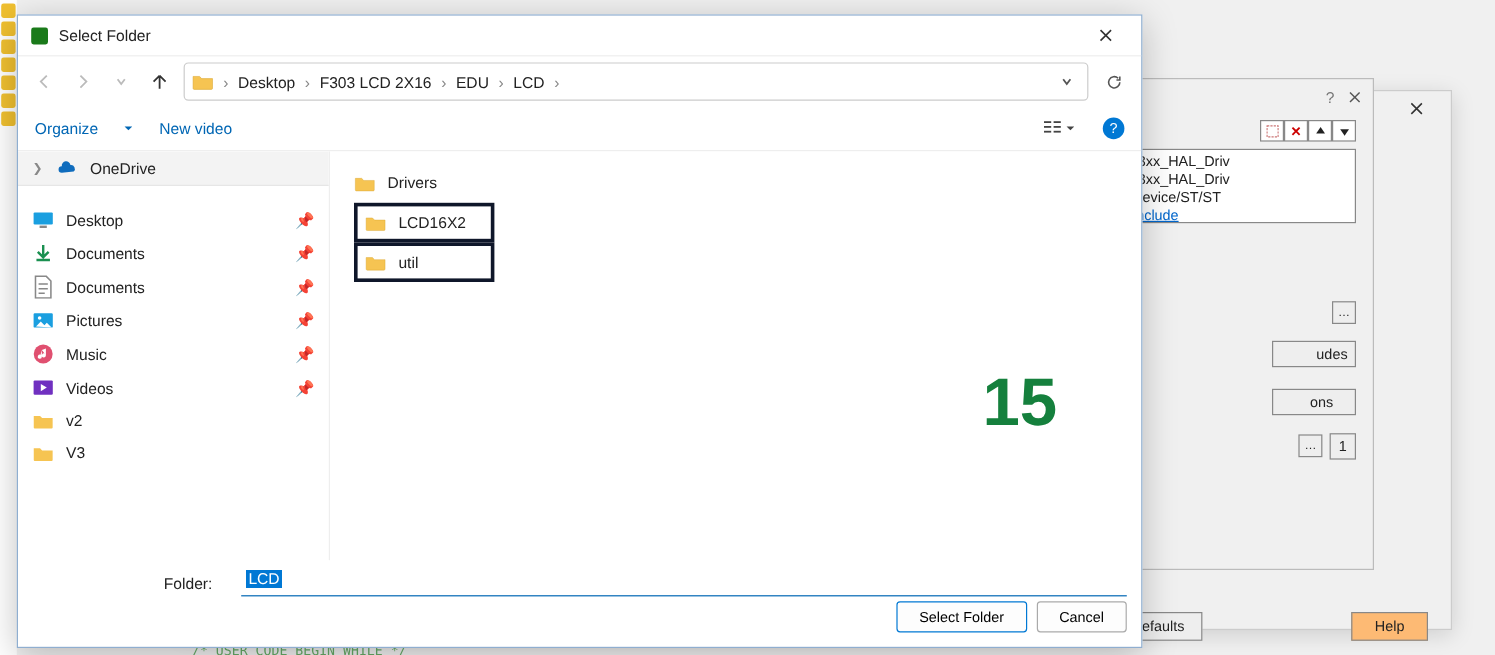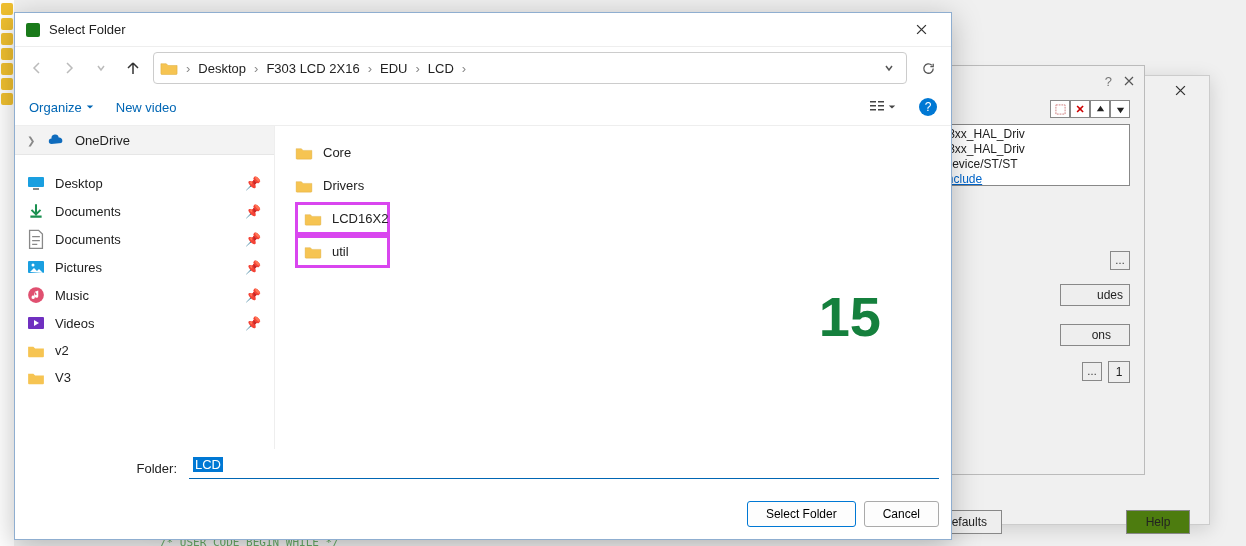--- a/index.html
+++ b/index.html
@@ -38,59 +38,59 @@
   .crumbs .fld{width:18px;height:15px;display:flex;align-items:center;justify-content:center;}
   .crumbs .sep::after{content:"›";color:#888;padding:0 6px;}
   .crumbs .seg{color:#222;}
   .crumbs .end{flex:1;}
   .crumbs .dn{padding:0 6px;color:#555;}
   .nav .refresh{width:26px;height:26px;display:flex;align-items:center;justify-content:center;color:#555;}
   .search{width:185px;height:32px;border:1px solid #ccc;border-radius:4px;display:flex;align-items:center;padding:0 8px;color:#888;gap:8px;}
   .search .sicon{width:14px;height:14px;display:flex;}
 
   .toolbar{height:36px;display:flex;align-items:center;padding:0 14px;gap:22px;border-bottom:0;}
-  .toolbar .link{color:#0066b4;font-size:13px;display:flex;align-items:center;gap:4px;}
+  .toolbar .link{color:#0066b4;font-size:13px;display:flex;align-items:center;gap:21px;}
   .toolbar .spacer{flex:1;}
   .toolbar .view{width:28px;height:22px;display:flex;align-items:center;justify-content:center;color:#444;}
   .toolbar .help{width:18px;height:18px;border-radius:50%;background:#0078d4;color:#fff;display:flex;align-items:center;justify-content:center;font-size:12px;}
 
   .body{flex:1;display:flex;border-top:1px solid #eee;overflow:hidden;}
   .nav-tree{width:260px;border-right:1px solid #eee;overflow:auto;}
   .tree-row{display:flex;align-items:center;padding:6px 12px;gap:10px;font-size:13px;}
   .tree-row.top{background:#f3f3f3;border-bottom:1px solid #e6e6e6;}
   .tree-row .chev{width:10px;color:#888;font-size:10px;}
   .tree-row .pin{margin-left:auto;color:#888;}
   .folder-ic{width:18px;height:14px;display:flex;}
   .folder-ic svg{width:18px;height:14px;}
   .tree-row .ic{width:18px;height:16px;display:flex;align-items:center;justify-content:center;}
 
   .content{flex:1;position:relative;overflow:auto;padding:10px 0 0 20px;}
   .row{display:flex;align-items:center;height:33px;gap:10px;}
   .row .name{font-size:13px;}
-  .row.boxed{border:3px solid #d946ef;width:95px;padding-left:6px;}
+  .row.boxed{border:3px solid #0f172a;width:117px;padding-left:6px;}
   .big-num{position:absolute;right:70px;bottom:100px;font-size:56px;font-weight:700;color:#15803d;}
 
   .footer{padding:8px 12px 12px;}
-  .frow{display:flex;align-items:center;gap:12px;margin-bottom:22px;}
+  .frow{display:flex;align-items:center;gap:24px;margin-bottom:4px;}
   .frow .lbl{width:150px;text-align:right;font-size:13px;}
   .frow .inp{flex:1;height:22px;border:none;border-bottom:1px solid #0066b4;padding:0 4px;font-size:13px;}
   .frow .inp .sel{background:#0078d4;color:#fff;padding:0 2px;}
   .btns{display:flex;justify-content:flex-end;gap:8px;}
   .btns button{height:26px;padding:0 18px;font-size:12px;border:1px solid #aaa;background:#fdfdfd;border-radius:3px;}
   .btns button.primary{border-color:#0078d4;}
 
   
   .left-strip{position:absolute;left:0;top:0;width:14px;height:546px;background:#fff;}
   .left-strip .blk{width:12px;height:12px;margin:3px 1px;background:#f0c030;border-radius:2px;}
   .bottom-code{position:absolute;left:160px;top:536px;font-family:monospace;font-size:11px;color:#6a6;}
 
   
   .par-btns{position:absolute;left:928px;top:510px;display:flex;gap:18px;}
   .par-btns .pb{height:24px;padding:0 14px;border:1px solid #888;background:#eee;font-size:12px;display:flex;align-items:center;}
-  .par-help{position:absolute;left:1126px;top:510px;height:24px;width:64px;border:1px solid #888;background:#4d7c0f;font-size:12px;display:flex;align-items:center;justify-content:center;}
+  .par-help{position:absolute;left:1126px;top:510px;height:24px;width:64px;border:1px solid #888;background:#fdba74;font-size:12px;display:flex;align-items:center;justify-content:center;}
 </style>
 </head>
 <body>
 
 <div class="bg-dialog">
   <div class="titlebar">
     <div class="close">
       <svg width="11" height="11" viewBox="0 0 10 10">
           <path d="M1 1 L9 9 M9 1 L1 9" stroke="#333" stroke-width="1.2"></path>
         </svg>
@@ -332,28 +332,20 @@
             <svg viewBox="0 0 20 16">
               <path d="M1 3 h6 l2 2 h10 v9 a1 1 0 0 1 -1 1 h-16 a1 1 0 0 1 -1 -1 z" fill="#f6c452"></path>
             </svg>
           </span>
         <span>V3</span>
       </div>
     </div>
 
     <div class="content">
       <div id="folder-rows">
-          <div class="row">
-            <span class="folder-ic">
-              <svg viewBox="0 0 20 16">
-                <path d="M1 3 h6 l2 2 h10 v9 a1 1 0 0 1 -1 1 h-16 a1 1 0 0 1 -1 -1 z" fill="#f6c452" stroke="#d9a52e" stroke-width="0.4"></path>
-              </svg>
-            </span>
-            <span class="name">Core</span>
-          </div>
           <div class="row">
             <span class="folder-ic">
               <svg viewBox="0 0 20 16">
                 <path d="M1 3 h6 l2 2 h10 v9 a1 1 0 0 1 -1 1 h-16 a1 1 0 0 1 -1 -1 z" fill="#f6c452" stroke="#d9a52e" stroke-width="0.4"></path>
               </svg>
             </span>
             <span class="name">Drivers</span>
           </div>
           <div class="row boxed">
             <span class="folder-ic">

